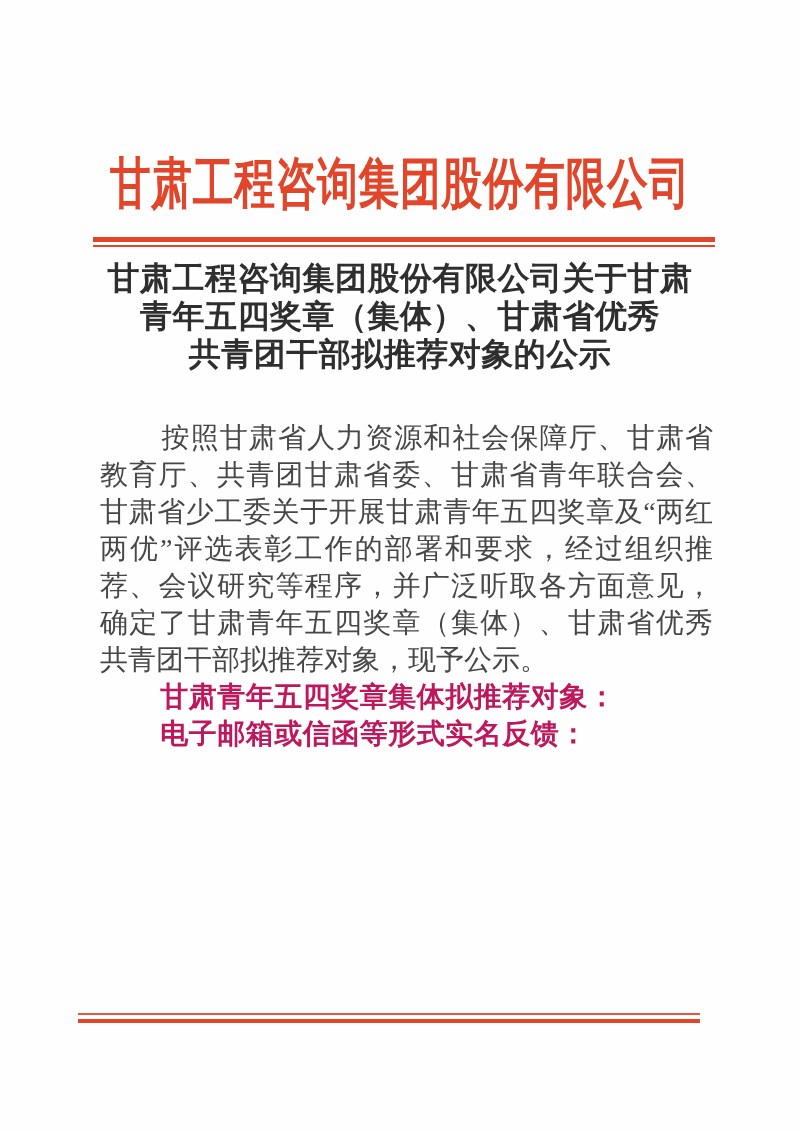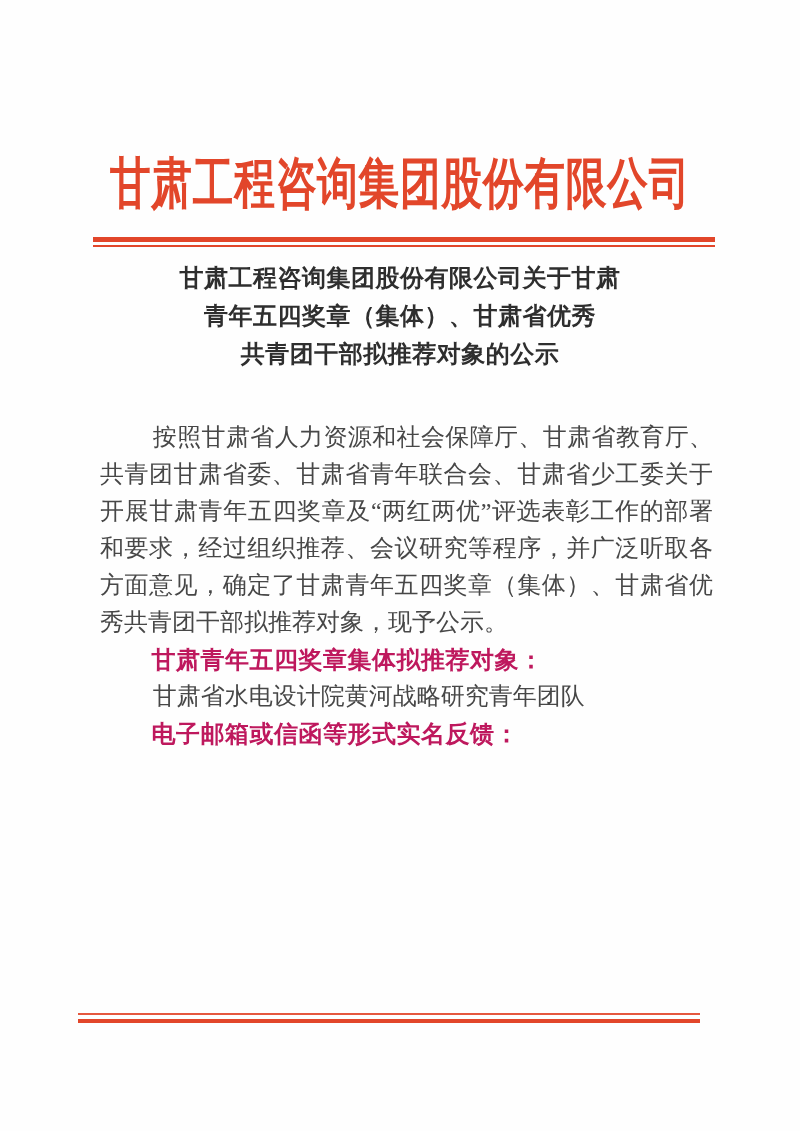--- a/index.html
+++ b/index.html
@@ -30,32 +30,32 @@
   }
   .rule-top { position: absolute; top: 237px; left: 93px; width: 622px; }
   .rule-top .thick { height: 5px; background: var(--accent, #e2462a); }
   .rule-top .thin  { height: 2px; margin-top: 3px; background: var(--accent, #e2462a); }
   .notice-title {
     position: absolute;
     top: 259px;
     left: 0;
     width: 800px;
     text-align: center;
-    font-size: 24px;
+    font-size: 32px;
     font-weight: bold;
     line-height: 38px;
     color: var(--heading, #2e2e2e);
     letter-spacing: 0.5px;
   }
   .body-block {
     position: absolute;
     top: 419px;
     left: 100px;
     width: 613px;
-    font-size: 24px;
+    font-size: 28px;
     line-height: 37px;
     color: var(--body, #474747);
     text-align: justify;
   }
   .body-block p { margin: 0; }
   .para-indent { text-indent: 2.2em; }
   .subhead {
     font-family: "Liberation Sans", "DejaVu Sans", sans-serif;
     font-weight: bold;
     color: #be185d;
@@ -83,21 +83,20 @@
 
   <div class="notice-title">
     <div>甘肃工程咨询集团股份有限公司关于甘肃</div>
     <div>青年五四奖章（集体）、甘肃省优秀</div>
     <div>共青团干部拟推荐对象的公示</div>
   </div>
 
   <div class="body-block">
     <p class="para-indent">按照甘肃省人力资源和社会保障厅、甘肃省教育厅、共青团甘肃省委、甘肃省青年联合会、甘肃省少工委关于开展甘肃青年五四奖章及“两红两优”评选表彰工作的部署和要求，经过组织推荐、会议研究等程序，并广泛听取各方面意见，确定了甘肃青年五四奖章（集体）、甘肃省优秀共青团干部拟推荐对象，现予公示。</p>
     <p class="subhead">甘肃青年五四奖章集体拟推荐对象：</p>
-    <p class="item-line">甘肃省水电设计院黄河战略研究青年团队</p>
     <p class="subhead">电子邮箱或信函等形式实名反馈：</p>
   </div>
 
   <div class="rule-bottom">
     <div class="thin"></div>
     <div class="thick"></div>
   </div>
 
 </div>
 

